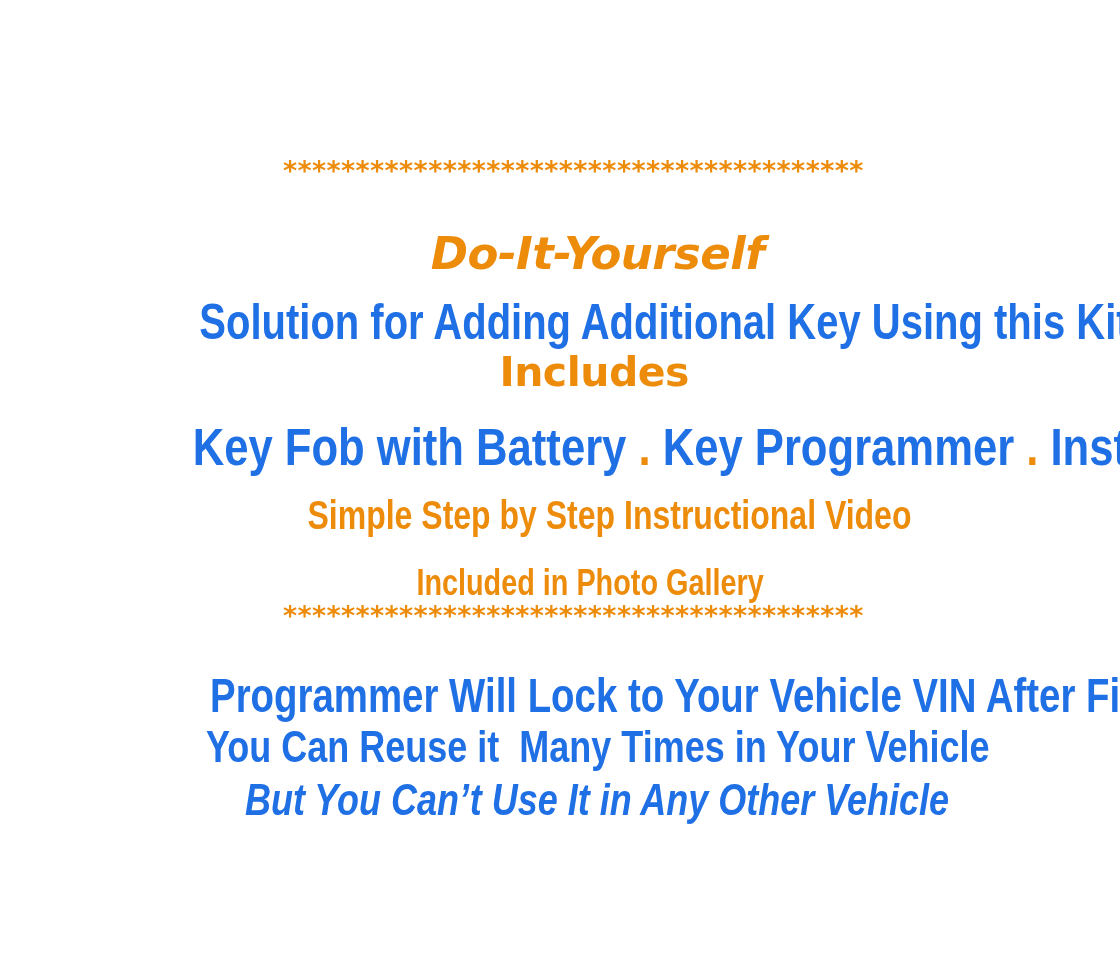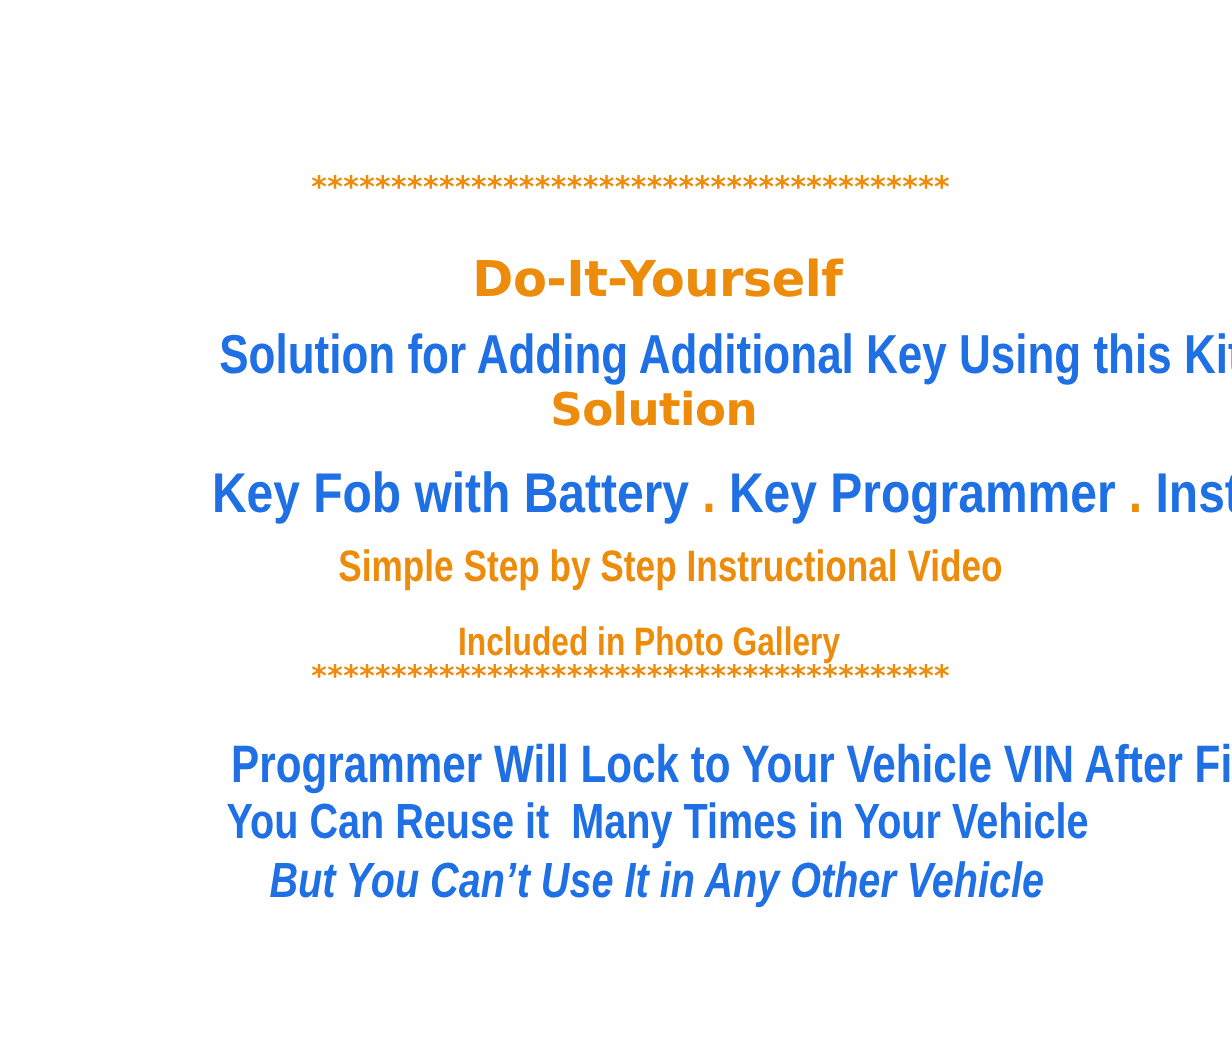--- a/index.html
+++ b/index.html
@@ -55,21 +55,21 @@
   
   .condensed {
     font-family: "Liberation Sans Narrow", "Liberation Sans", sans-serif;
     transform: scaleX(0.80);
     transform-origin: center center;
     letter-spacing: 0px;
   }
 
   
   .row-stars-1 { position: absolute; top: 141px;  left: 0; }
-  .row-diy     { position: absolute; top: 186px;  left: 0; font-size: 45px; }
+  .row-diy     { position: absolute; top: 186px;  left: 0; font-size: 45px; font-style: italic; }
   .row-solution{ position: absolute; top: 247px;  left: 0; font-size: 50px; }
   .row-includes{ position: absolute; top: 311px;  left: 0; font-size: 41px; }
   .row-contents{ position: absolute; top: 371px;  left: 0; font-size: 51px; }
   .row-video   { position: absolute; top: 455px;  left: 16px; font-size: 40px; }
   .row-gallery { position: absolute; top: 529px;  left: 0; font-size: 36px; }
   .row-stars-2 { position: absolute; top: 586px;  left: 0; }
   .row-lock    { position: absolute; top: 624px;  left: 0; font-size: 48px; }
   .row-reuse   { position: absolute; top: 679px;  left: 0; font-size: 45px; }
   .row-butyou  { position: absolute; top: 732px;  left: 0; font-size: 45px; font-style: italic; }
 
@@ -94,21 +94,21 @@
 
     <div class="line row-diy">
       <span class="rounded c-orange">Do-It-Yourself</span>
     </div>
 
     <div class="line row-solution">
       <span class="condensed c-blue" style="display:inline-block;">Solution for Adding Additional Key Using this Kit</span>
     </div>
 
     <div class="line row-includes">
-      <span class="rounded c-orange">Solution</span>
+      <span class="rounded c-orange">Includes</span>
     </div>
 
     <div class="line row-contents">
       <span class="condensed c-blue" style="display:inline-block;"><span>Key Fob with Battery</span><span class="sep"> . </span><span>Key Programmer</span><span class="sep"> . </span><span>Instructions Manual</span></span>
     </div>
 
     <div class="line row-video">
       <span class="condensed c-orange" style="display:inline-block;">Simple Step by Step Instructional Video</span>
     </div>
 

